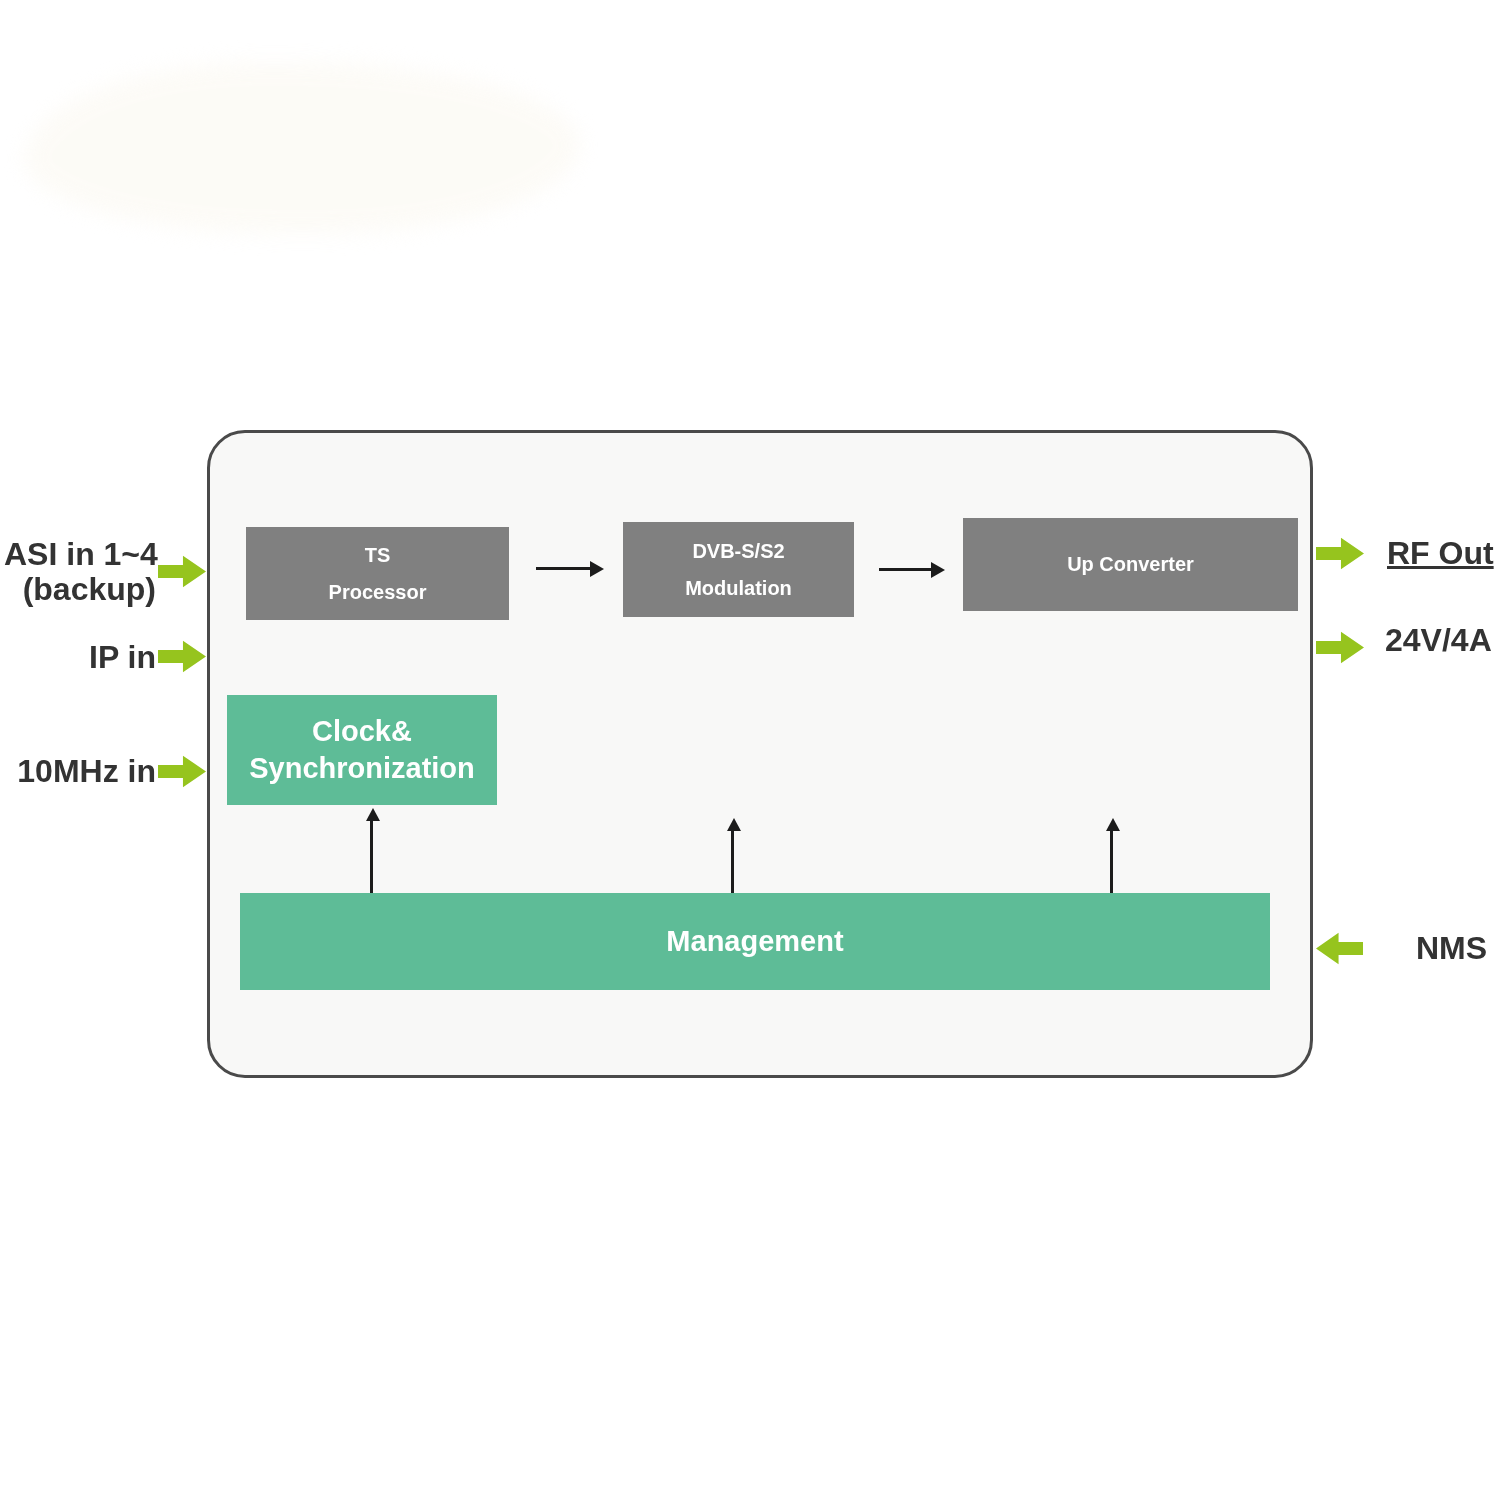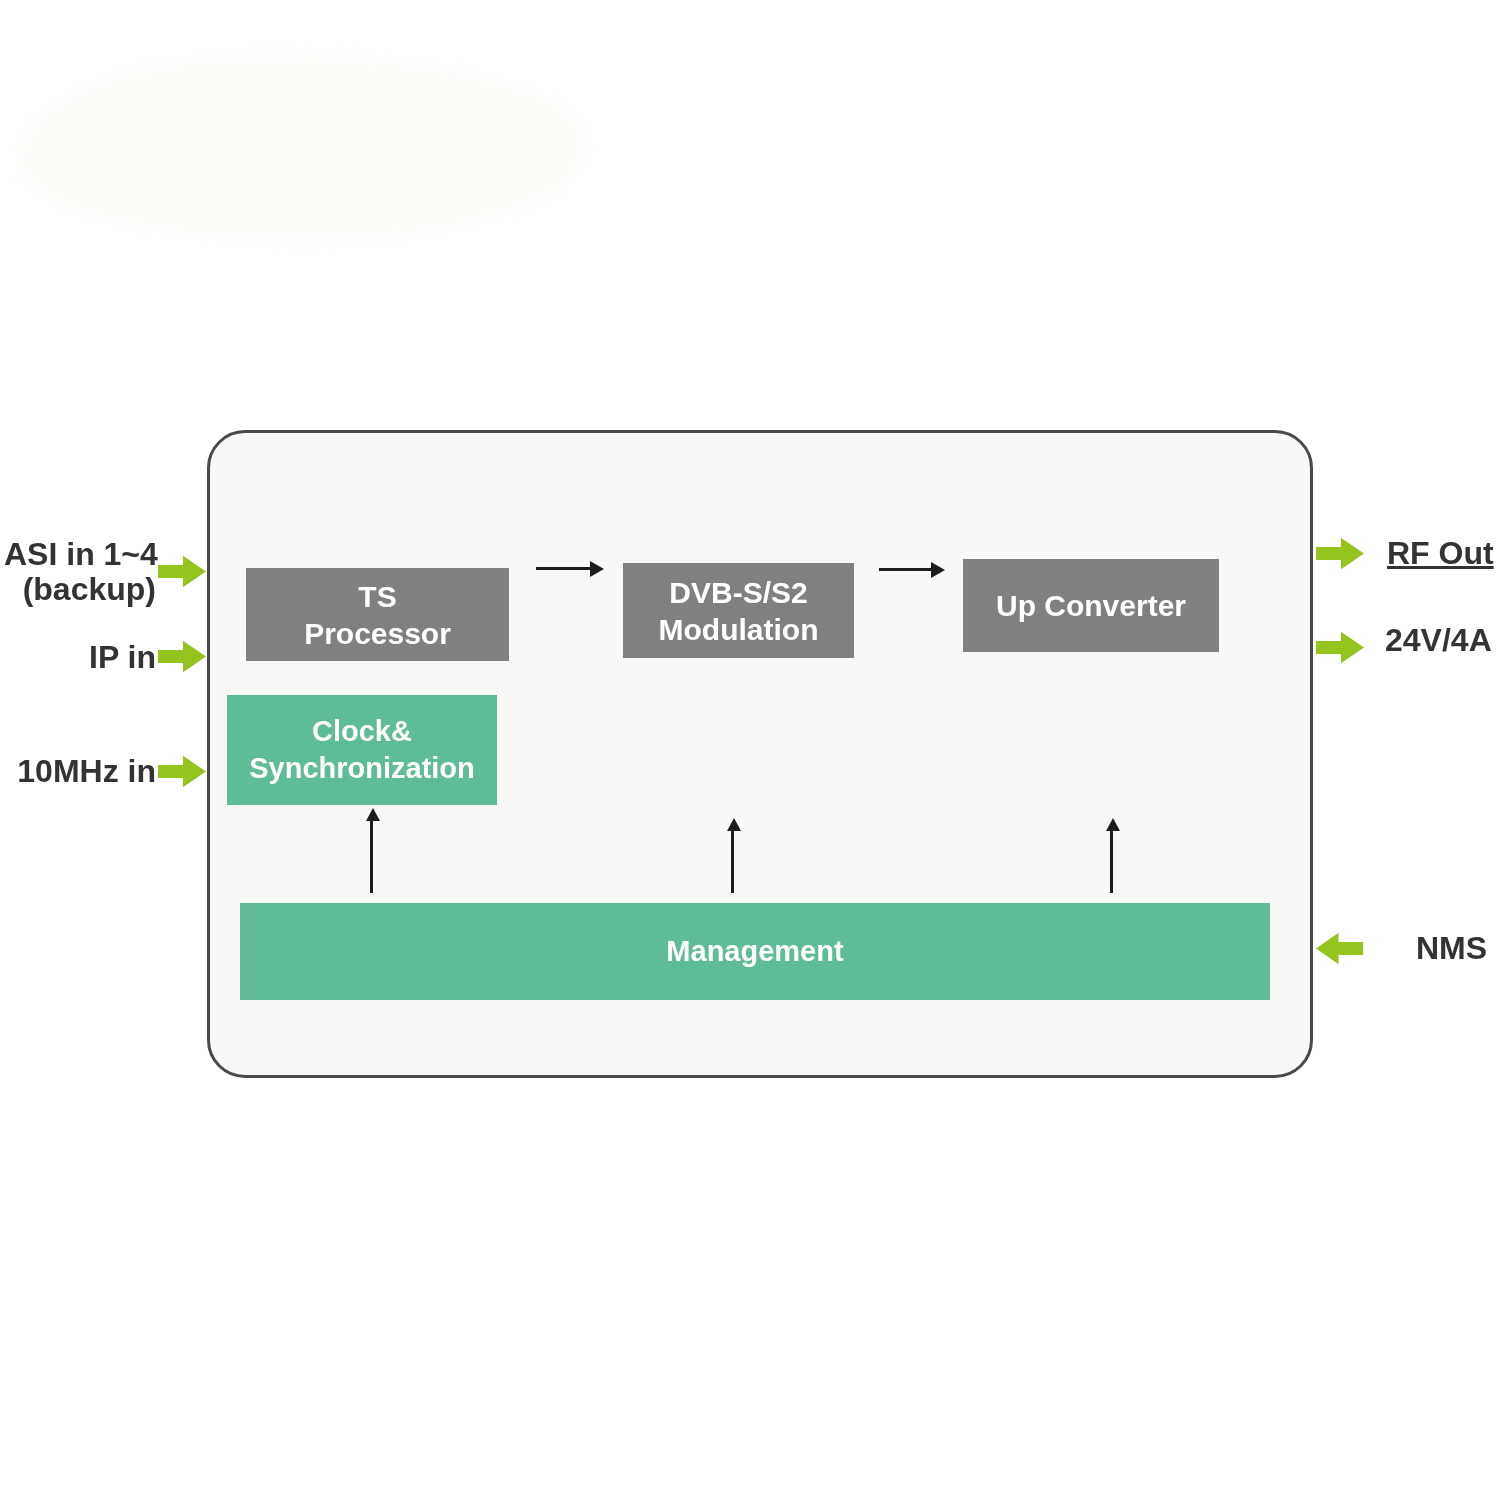--- a/index.html
+++ b/index.html
@@ -32,27 +32,27 @@
     background:var(--panel-fill);
     border:3px solid var(--panel-border);
     border-radius:38px;
   }
   
   .block{
     position:absolute;
     display:flex;flex-direction:column;align-items:center;justify-content:center;
     color:#ffffff;font-weight:bold;text-align:center;
   }
-  .block.gray{background:var(--block-gray);font-size:30px;line-height:37px;margin-top:41px;}
+  .block.gray{background:var(--block-gray);font-size:20px;line-height:37px;}
   .block.green{background:var(--block-green);font-size:29px;line-height:37px;}
   .blk-ts   {left:246px;top:527px;width:263px;height:93px;}
   .blk-dvb  {left:623px;top:522px;width:231px;height:95px;text-align:right;}
-  .blk-up   {left:963px;top:518px;width:256px;height:93px;font-size:31px;}
+  .blk-up   {left:963px;top:518px;width:335px;height:93px;font-size:31px;}
   .blk-clk  {left:227px;top:695px;width:270px;height:110px;}
-  .blk-mgmt {left:240px;top:893px;width:1030px;height:97px;font-size:31px;margin-top:10px;}
+  .blk-mgmt {left:240px;top:893px;width:1030px;height:97px;font-size:31px;}
   
   .harrow{
     position:absolute;height:0;border-top:3px solid var(--connector-black);
   }
   .harrow::after{
     content:'';position:absolute;right:-14px;top:-9px;
     border-left:14px solid var(--connector-black);
     border-top:8px solid transparent;border-bottom:8px solid transparent;
   }
   .harrow.h1{left:536px;top:567px;width:54px;}

